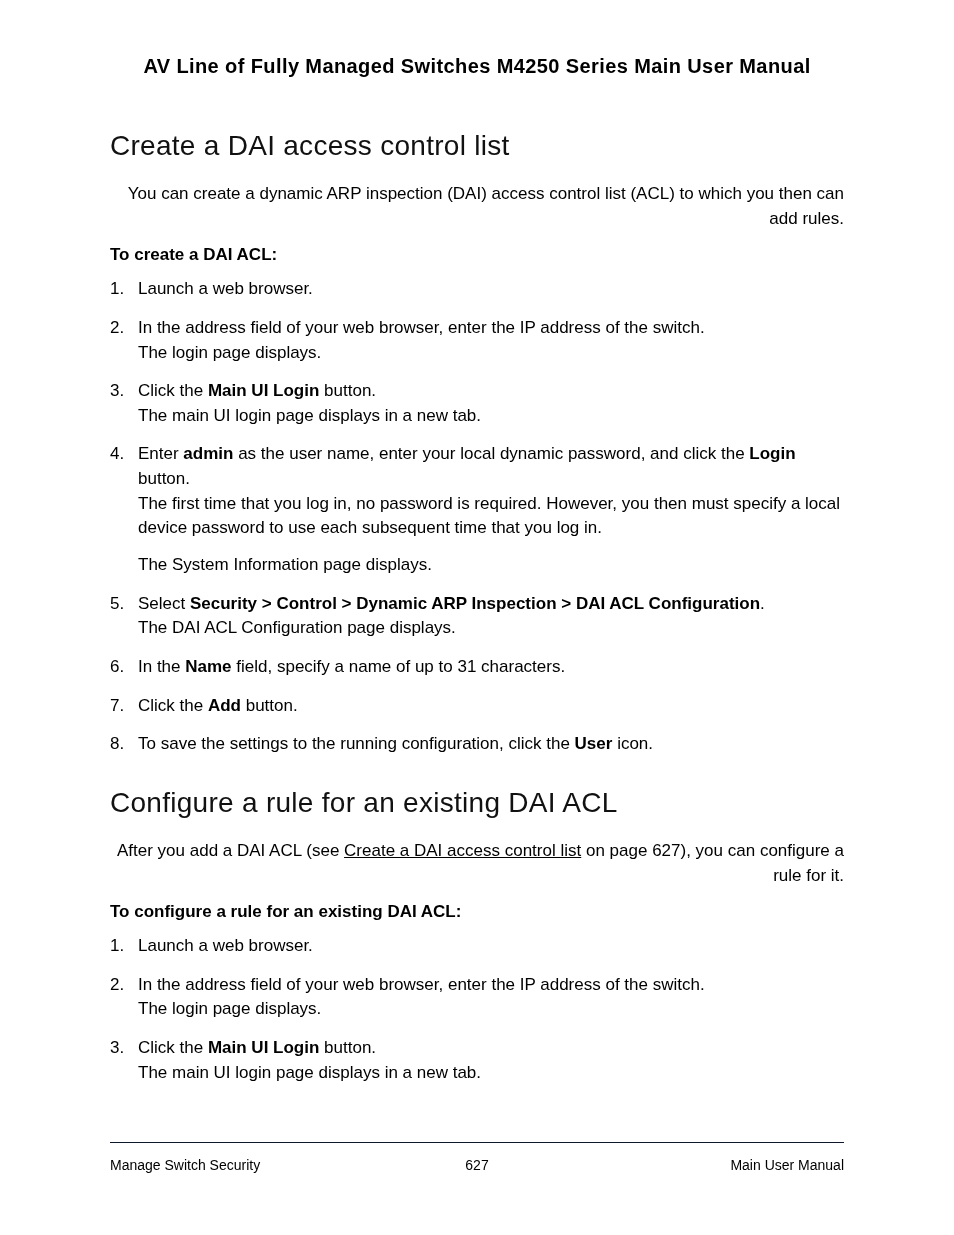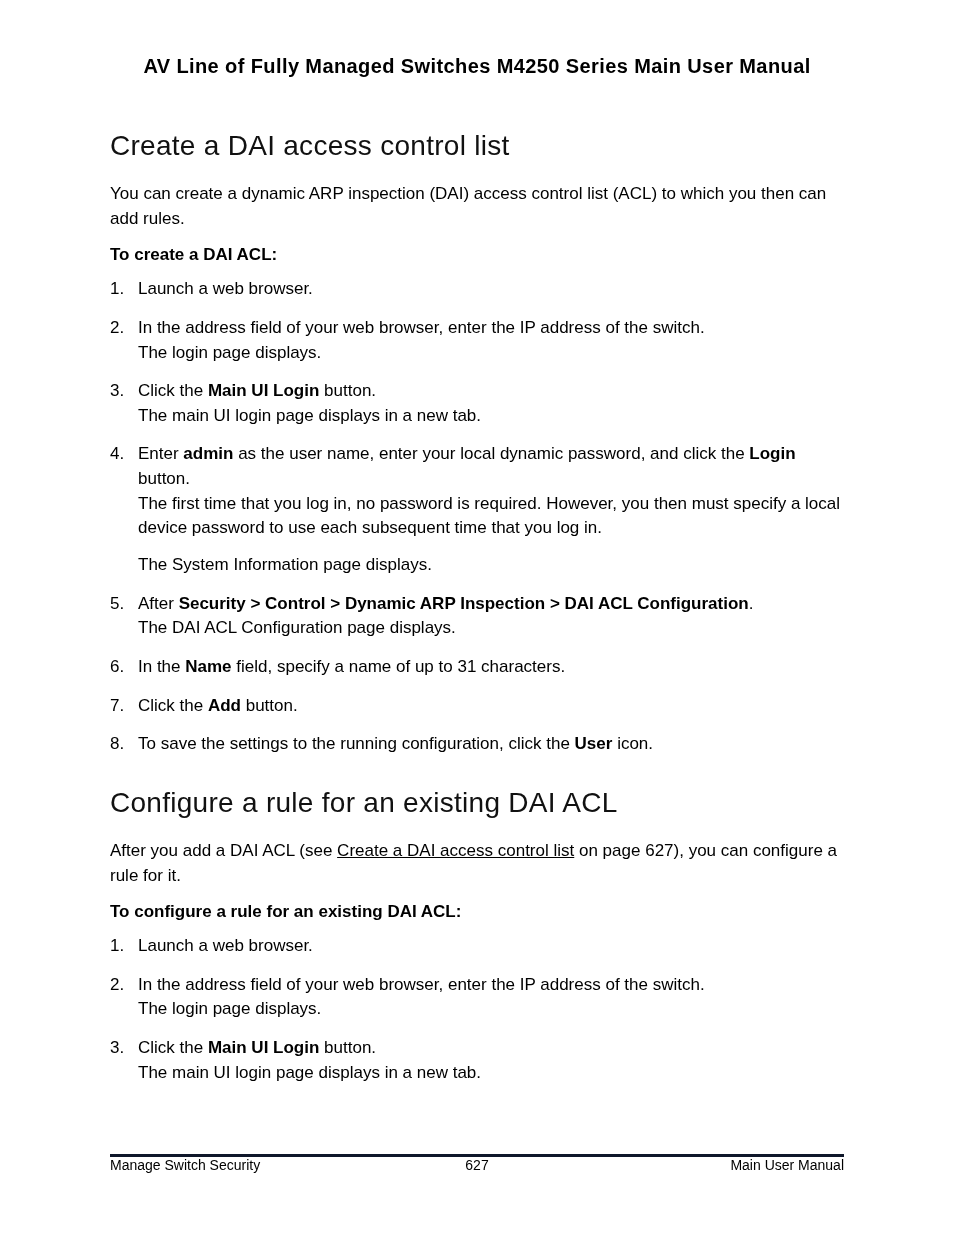--- a/index.html
+++ b/index.html
@@ -23,20 +23,21 @@
       font-weight: 300;
       font-size: 28px;
       letter-spacing: 0.01em;
       margin-bottom: 20px;
       color: #111;
     }
     .body-text {
       font-size: 17px;
       line-height: 1.45;
       margin-bottom: 14px;
+      text-align: right;
     }
     .sub-heading {
       font-weight: 700;
       font-size: 17px;
       margin-top: 8px;
       margin-bottom: 12px;
     }
     ol.steps {
       list-style: none;
       counter-reset: step;
@@ -66,21 +67,22 @@
     }
     b { font-weight: 700; }
     .xref {
       text-decoration: underline;
     }
     .footer {
       position: absolute;
       left: 110px;
       right: 110px;
       bottom: 62px;
-      border-top: 3px solid #0f172a;
+      border-top: 1px solid #0f172a;
+      padding-top: 14px;
       display: flex;
       justify-content: space-between;
       font-size: 14px;
     }
     .footer .center {
       position: absolute;
       left: 0; right: 0;
       text-align: center;
     }
   </style>
@@ -106,21 +108,21 @@
   <li>
     <span>Click the </span><b>Main UI Login</b><span> button.</span>
     <div class="step-followup">The main UI login page displays in a new tab.</div>
   </li>
   <li>
     <span>Enter </span><b>admin</b><span> as the user name, enter your local dynamic password, and click the </span><b>Login</b><span> button.</span>
     <div class="step-followup">The first time that you log in, no password is required. However, you then must specify a local device password to use each subsequent time that you log in.</div>
     <div class="step-followup spaced">The System Information page displays.</div>
   </li>
   <li>
-    <span>After </span><b>Security &gt; Control &gt; Dynamic ARP Inspection &gt; DAI ACL Configuration</b><span>.</span>
+    <span>Select </span><b>Security &gt; Control &gt; Dynamic ARP Inspection &gt; DAI ACL Configuration</b><span>.</span>
     <div class="step-followup">The DAI ACL Configuration page displays.</div>
   </li>
   <li>
     <span>In the </span><b>Name</b><span> field, specify a name of up to 31 characters.</span>
   </li>
   <li>
     <span>Click the </span><b>Add</b><span> button.</span>
   </li>
   <li>
     <span>To save the settings to the running configuration, click the </span><b>User</b><span> icon.</span>

